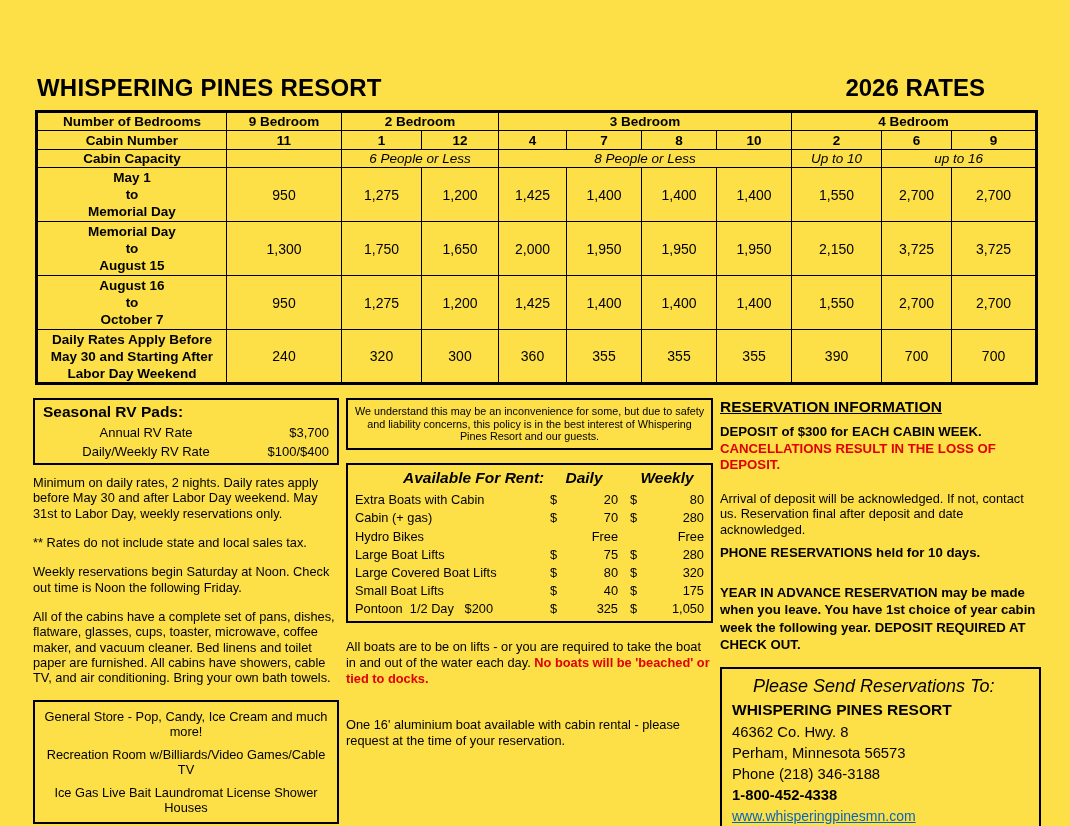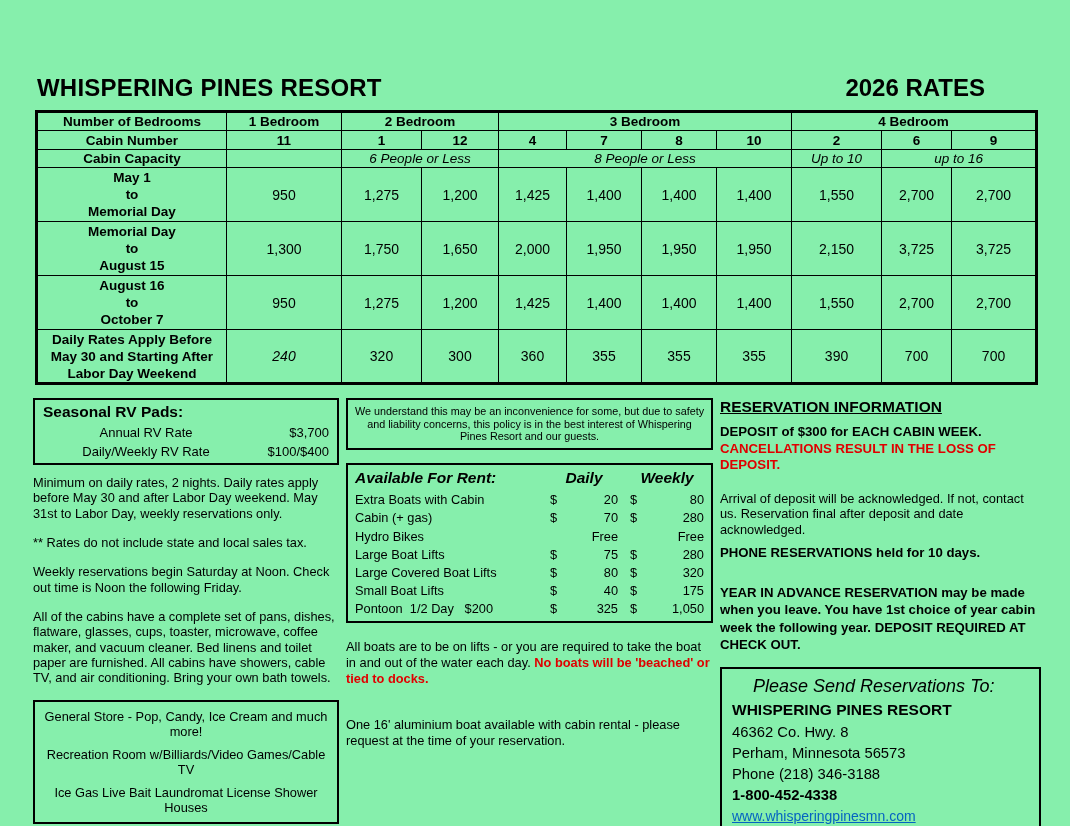--- a/index.html
+++ b/index.html
@@ -1,16 +1,16 @@
 <!DOCTYPE html>
 <html><head>
 <meta charset="utf-8">
 <style>
   html,body{margin:0;padding:0;background:#fff;}
-  .page{position:relative;width:1070px;height:826px;background:#86efac;overflow:hidden;
+  .page{position:relative;width:1070px;height:826px;background:#fde047;overflow:hidden;
         font-family:"Liberation Sans","DejaVu Sans",sans-serif;color:#000;}
 
   
   .masthead{position:absolute;top:74px;left:37px;width:948px;display:flex;
             justify-content:space-between;align-items:flex-end;}
   .masthead .title{font-size:24px;font-weight:bold;letter-spacing:.2px;}
   .masthead .year{font-size:24px;font-weight:bold;}
 
   
   table.rates{position:absolute;top:110px;left:35px;width:1000px;table-layout:fixed;
@@ -20,21 +20,21 @@
   tr.caprow{height:18px;}
   tr.raterow{height:54px;}
   td.rowlabel{text-align:left;padding-left:5px;font-weight:bold;font-size:13.5px;}
   td.ghdr{font-weight:bold;font-size:13.5px;}
   td.cabno{font-weight:bold;font-size:13.5px;}
   td.cap{font-style:italic;font-size:13.5px;}
   td.val{font-size:14px;}
   td.period{font-weight:bold;font-size:13.5px;line-height:17px;}
   td.tL{border-left:3px solid #000;}
   td.tR{border-right:3px solid #000;}
-  td.bB{border-bottom:4px solid #000;font-style:italic;}
+  td.bB{border-bottom:4px solid #000;}
 
   
   .lower{position:absolute;top:398px;left:33px;display:flex;gap:7px;}
   .colL{width:306px;} .colM{width:367px;} .colR{width:321px;}
 
   .rvbox{border:2.5px solid #000;padding:3px 8px 4px 8px;}
   .rv-title{font-weight:bold;font-size:15.5px;}
   .rv-row{display:flex;font-size:13px;margin-top:4px;}
   .rv-label{flex:1;text-align:center;}
   .rv-value{width:80px;text-align:right;}
@@ -46,21 +46,21 @@
   .storebox{border:2px solid #000;margin-top:14px;padding:7px 2px;text-align:center;font-size:12.8px;}
   .storebox div{margin-bottom:8px;}
   .storebox div:last-child{margin-bottom:0;}
 
   .npbox{border:2px solid #000;padding:4px 6px 5px 6px;text-align:center;}
   .np-title{font-weight:bold;font-size:13.5px;}
   .np-body{font-size:10.8px;line-height:1.18;margin-top:1px;}
 
   .rentbox{border:2.5px solid #000;margin-top:13px;padding:4px 7px 5px 7px;}
   .rent-hdr{display:flex;font-weight:bold;font-style:italic;font-size:15.5px;margin-bottom:5px;}
-  .rent-hdr .rh-name{flex:1;}
+  .rent-hdr .rh-name{flex:1;margin-left:48px;}
   .rh-daily{width:68px;text-align:center;}
   .rh-gap{width:12px;}
   .rh-weekly{width:74px;text-align:center;}
   .rent-row{display:flex;font-size:12.8px;margin-top:3.2px;}
   .r-name{flex:1;white-space:pre-wrap;}
   .r-sign{width:16px;text-align:left;}
   .r-val{width:52px;text-align:right;}
   .r-gap{width:12px;}
   .r-val2{width:58px;text-align:right;}
 
@@ -103,21 +103,21 @@
         <col style="width:75px">
         <col style="width:75px">
         <col style="width:75px">
       <col style="width:90px">
         <col style="width:70px">
         <col style="width:85px">
     </colgroup>
     <tbody>
         <tr class="hrow">
           <td class="rowlabel">Number of Bedrooms</td>
-          <td class="ghdr tL tR" colspan="1">1 Bedroom</td>
+          <td class="ghdr tL tR" colspan="1">9 Bedroom</td>
           <td class="ghdr" colspan="2">2 Bedroom</td>
           <td class="ghdr tL" colspan="4">3 Bedroom</td>
           <td class="ghdr tL" colspan="3">4 Bedroom</td>
         </tr>
         <tr class="hrow">
           <td class="rowlabel">Cabin Number</td>
           <td class="cabno tL tR">11</td>
           <td class="cabno">1</td>
           <td class="cabno">12</td>
           <td class="cabno tL">4</td>

